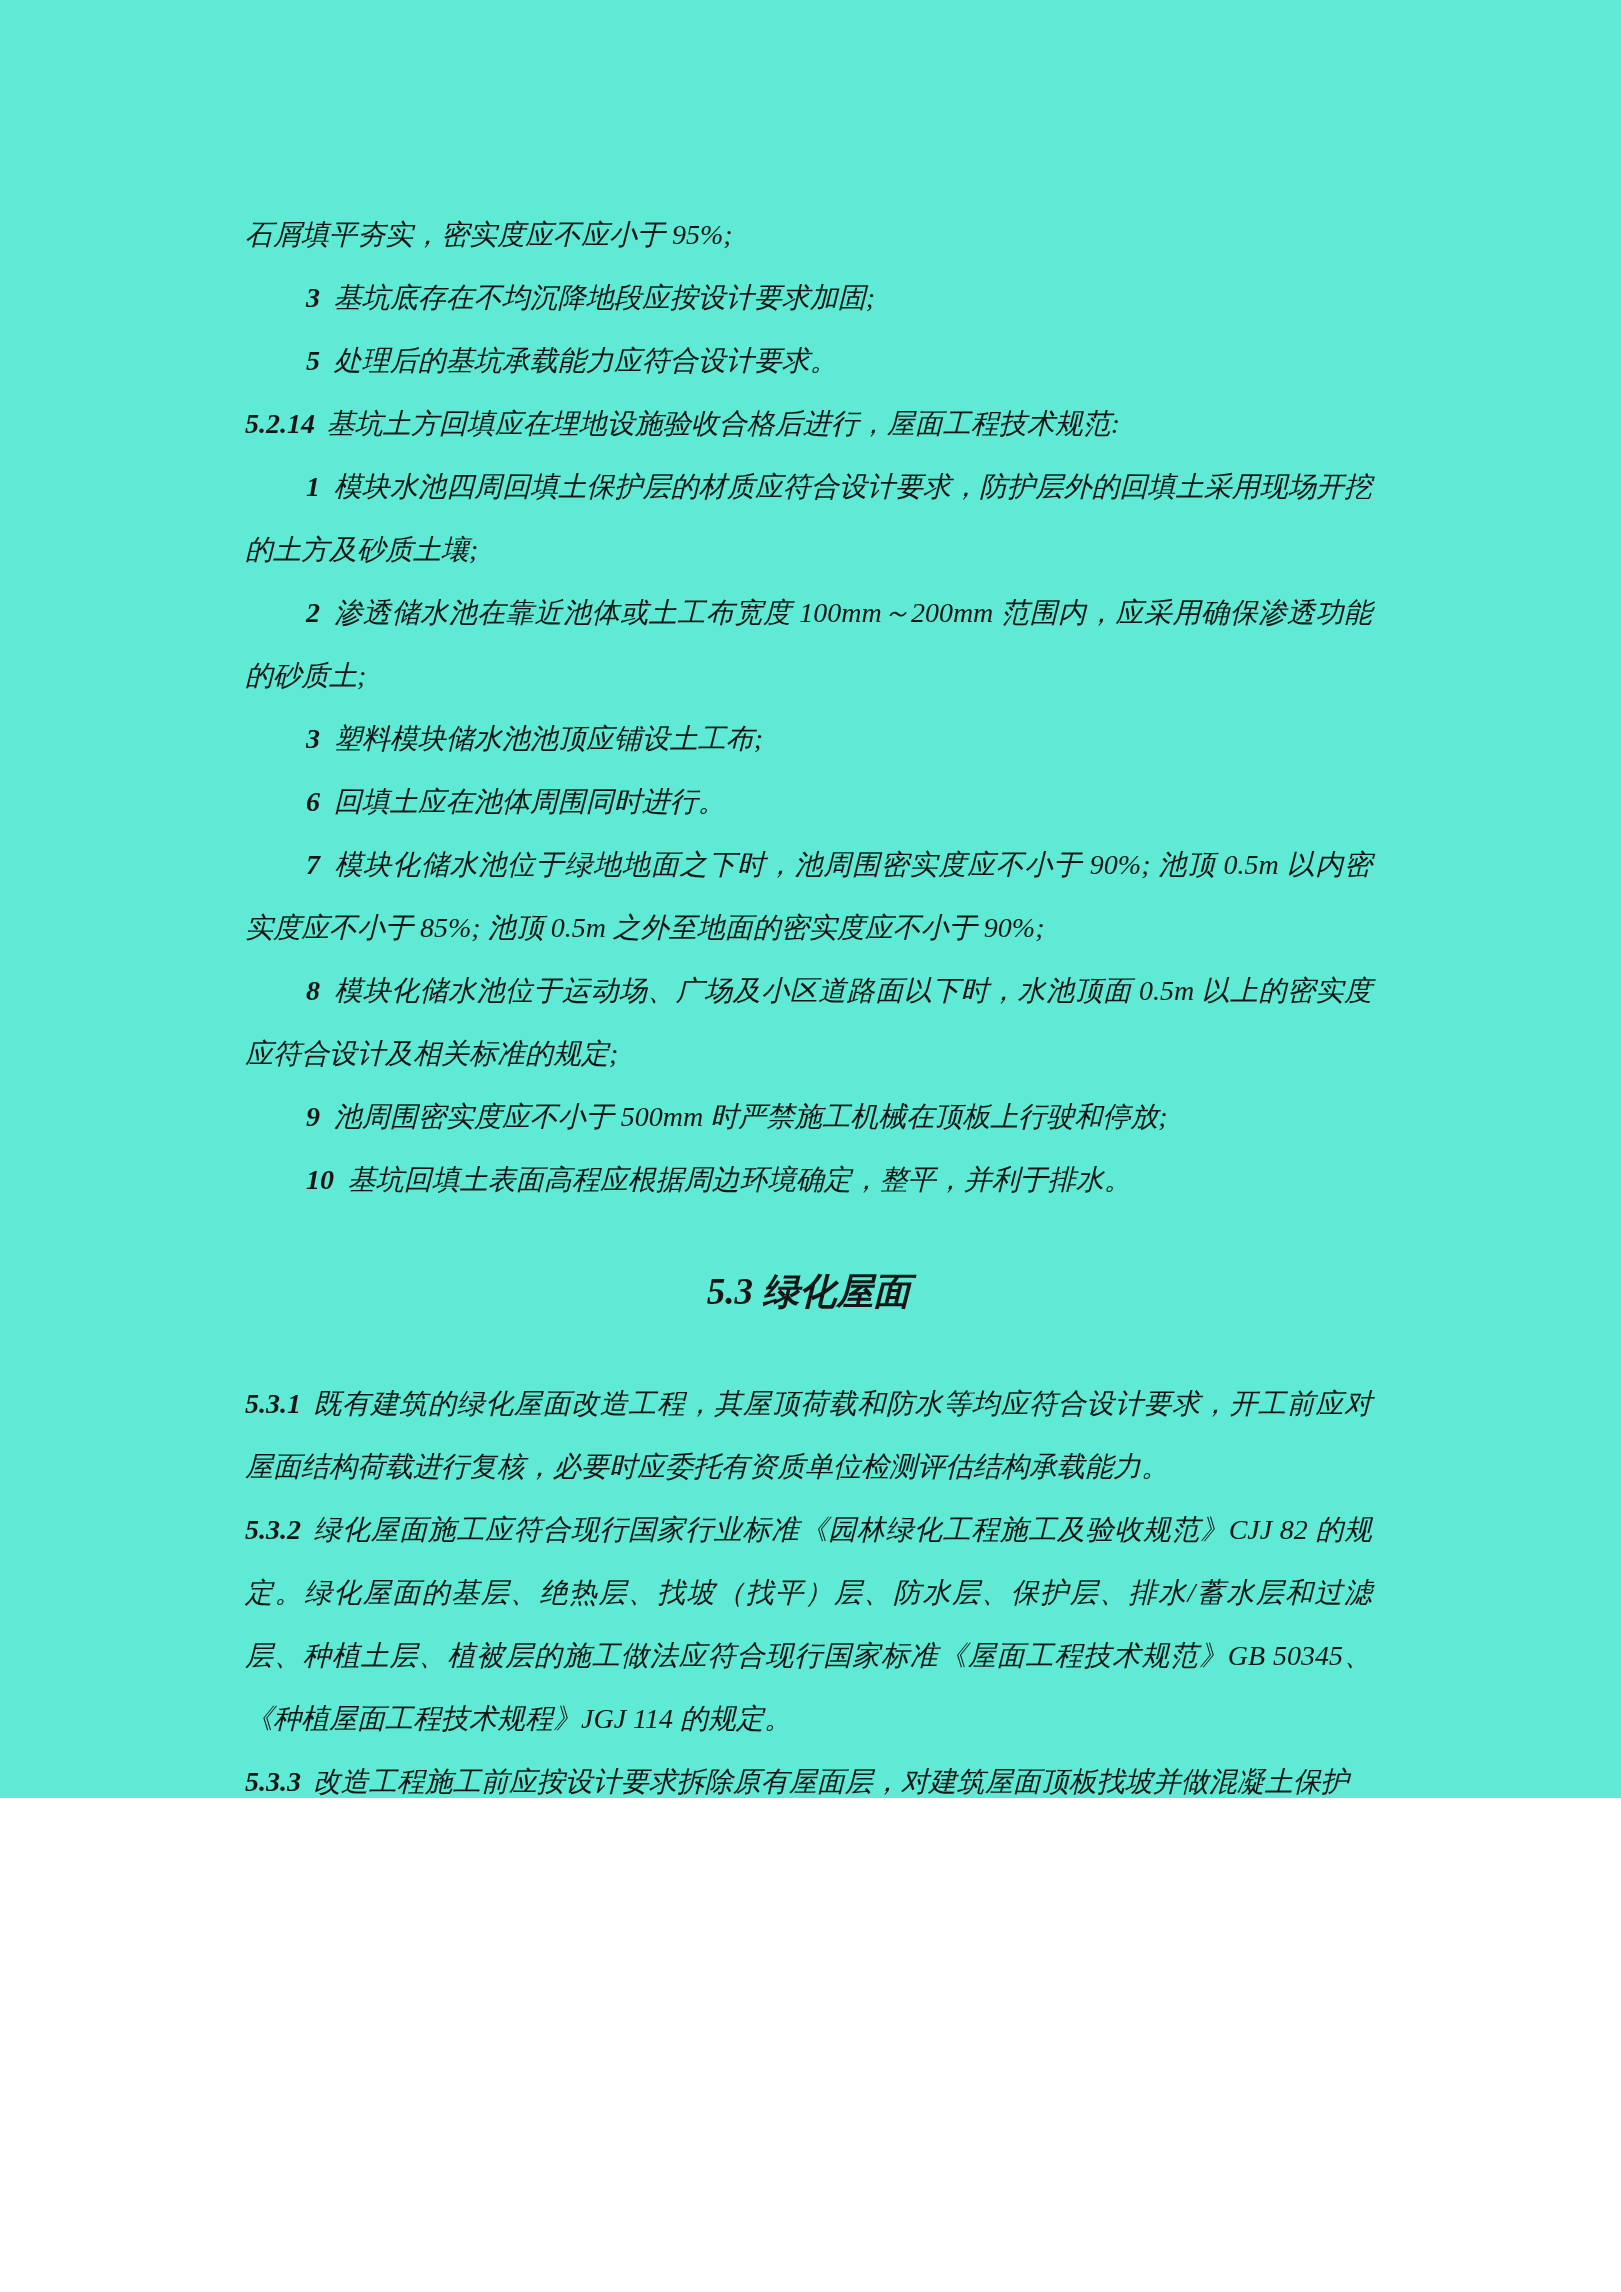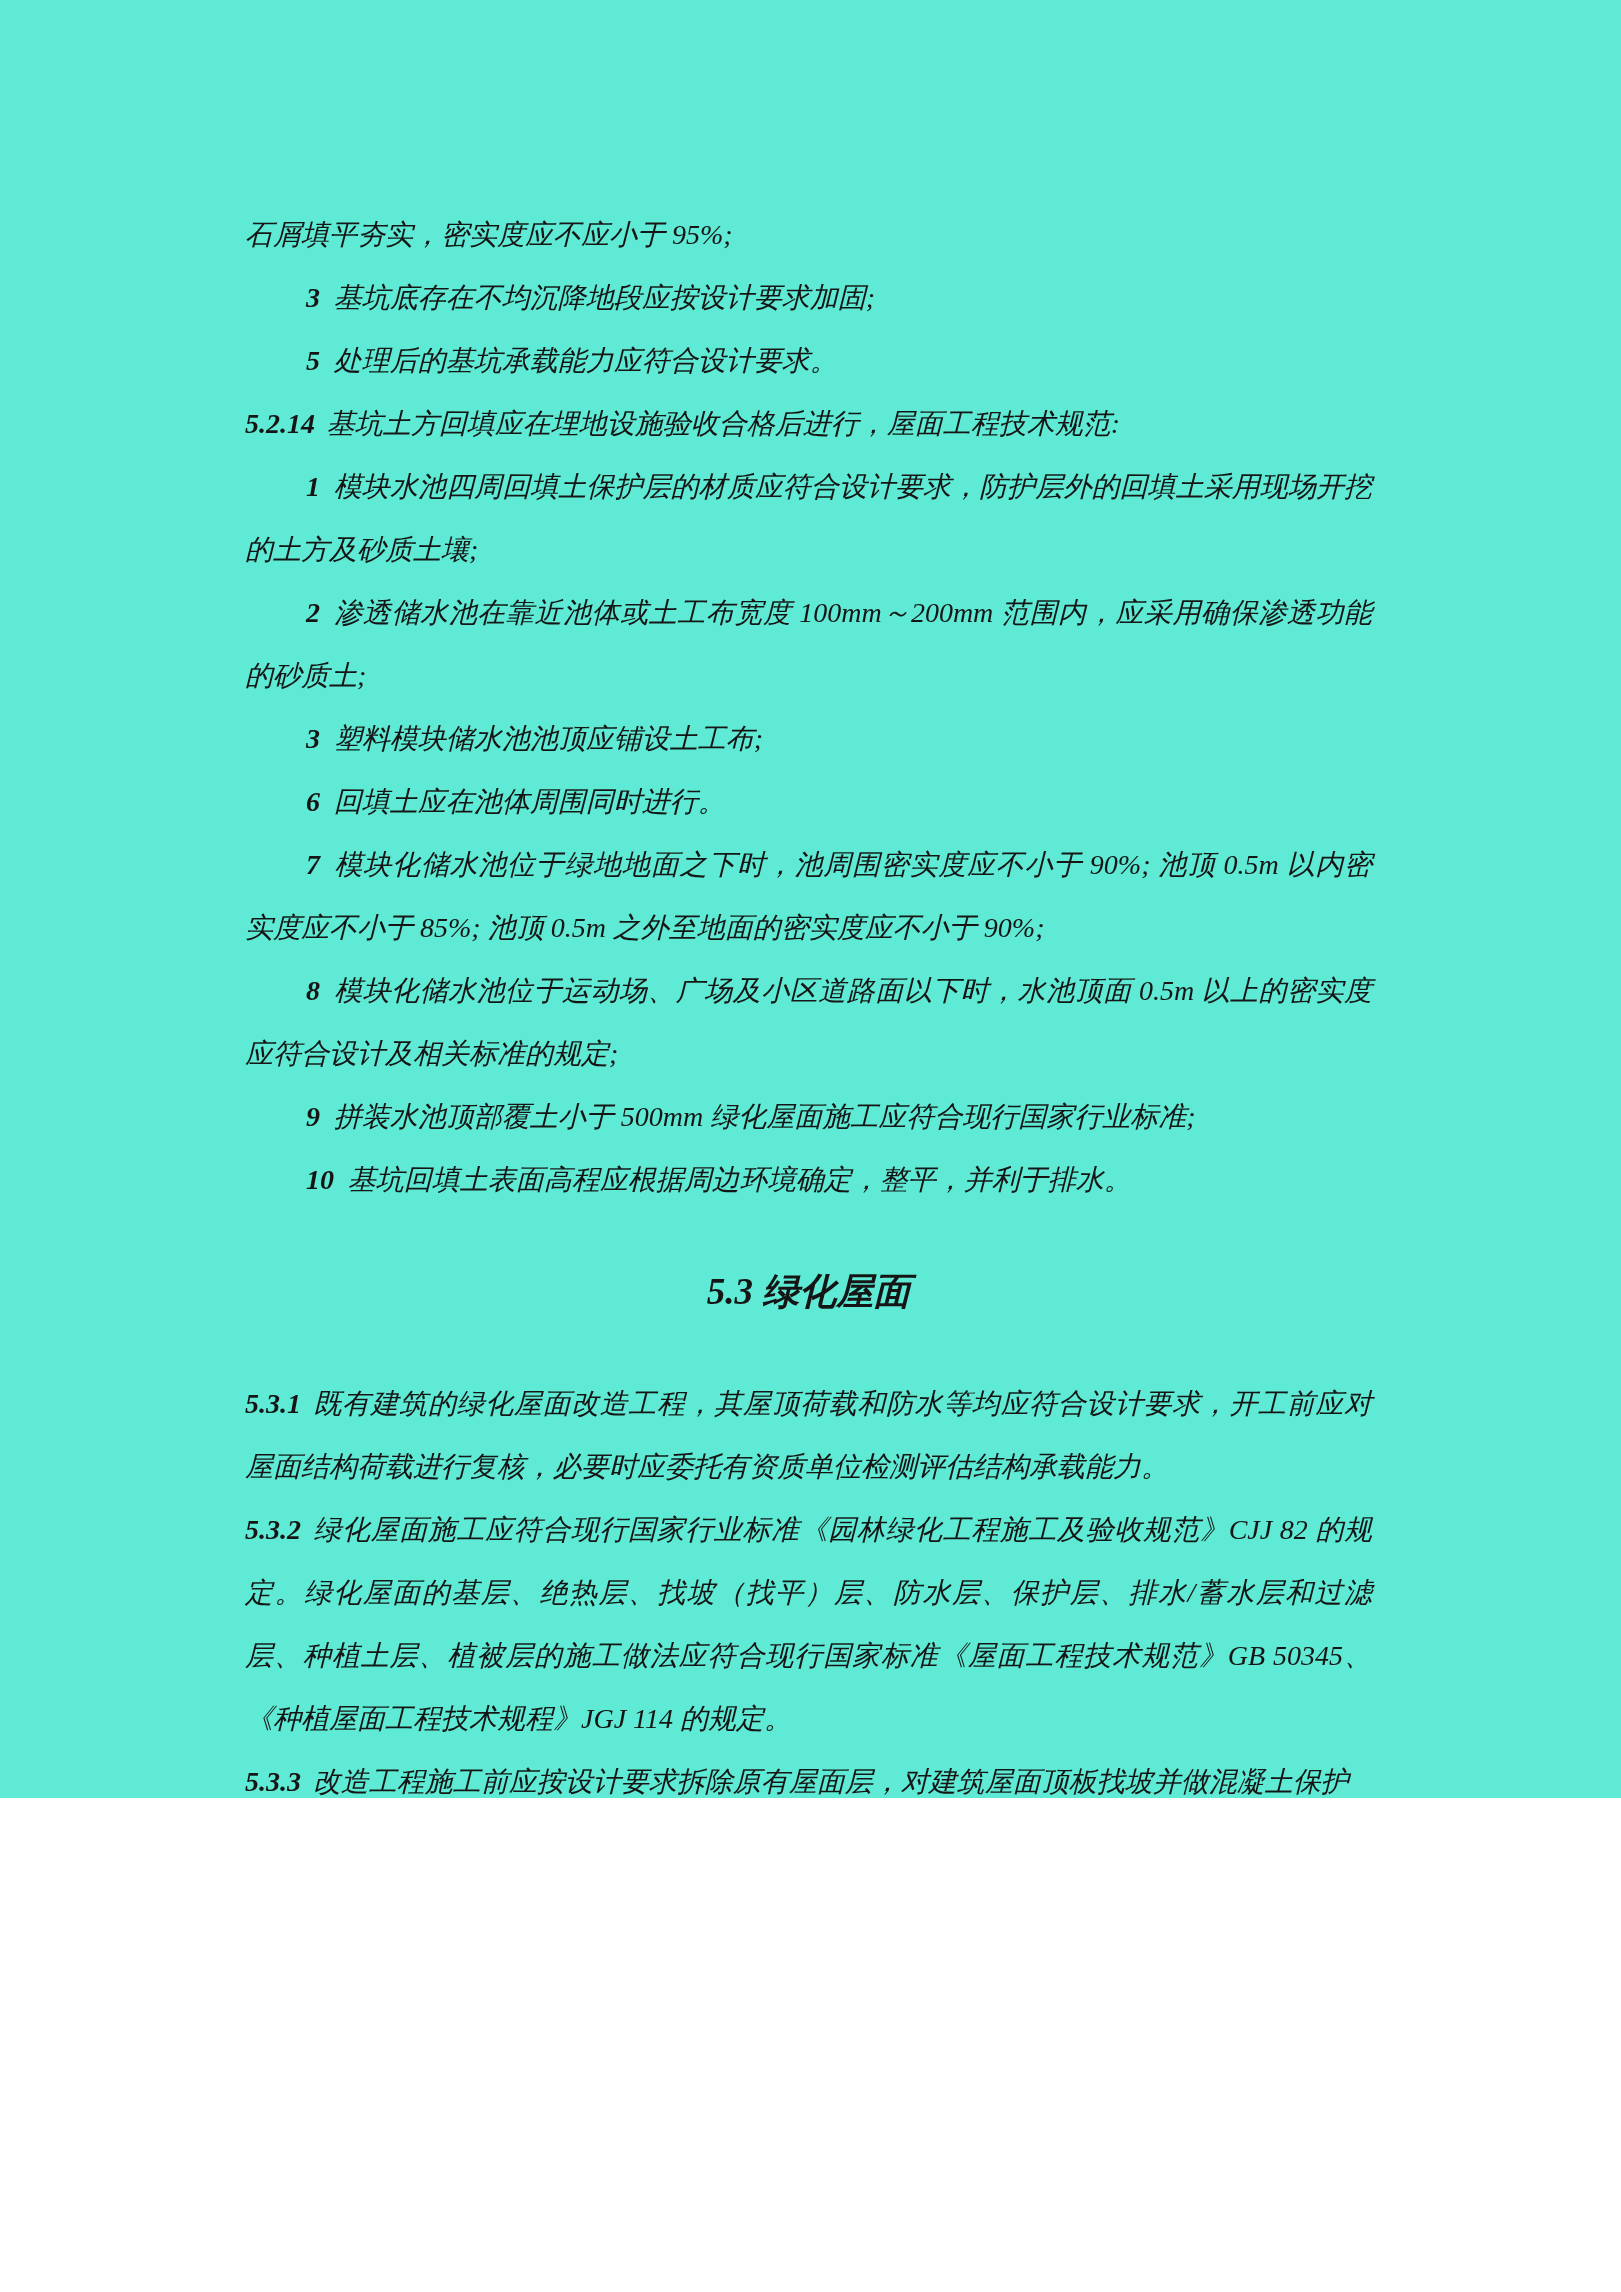--- a/index.html
+++ b/index.html
@@ -77,21 +77,21 @@
       <p class="para plain"><span>石屑填平夯实，密实度应不应小于 95%;</span></p>
       <p class="para item"><span class="num b">3</span><span>基坑底存在不均沉降地段应按设计要求加固;</span></p>
       <p class="para item"><span class="num b">5</span><span>处理后的基坑承载能力应符合设计要求。</span></p>
       <p class="para clause"><span class="label">5.2.14</span><span>基坑土方回填应在埋地设施验收合格后进行，屋面工程技术规范:</span></p>
       <p class="para item"><span class="num b">1</span><span>模块水池四周回填土保护层的材质应符合设计要求，防护层外的回填土采用现场开挖的土方及砂质土壤;</span></p>
       <p class="para item"><span class="num b">2</span><span>渗透储水池在靠近池体或土工布宽度 100mm～200mm 范围内，应采用确保渗透功能的砂质土;</span></p>
       <p class="para item"><span class="num b">3</span><span>塑料模块储水池池顶应铺设土工布;</span></p>
       <p class="para item"><span class="num b">6</span><span>回填土应在池体周围同时进行。</span></p>
       <p class="para item"><span class="num b">7</span><span>模块化储水池位于绿地地面之下时，池周围密实度应不小于 90%; 池顶 0.5m 以内密实度应不小于 85%; 池顶 0.5m 之外至地面的密实度应不小于 90%;</span></p>
       <p class="para item"><span class="num b">8</span><span>模块化储水池位于运动场、广场及小区道路面以下时，水池顶面 0.5m 以上的密实度应符合设计及相关标准的规定;</span></p>
-      <p class="para item"><span class="num b">9</span><span>拼装水池顶部覆土小于 500mm 绿化屋面施工应符合现行国家行业标准;</span></p>
+      <p class="para item"><span class="num b">9</span><span>池周围密实度应不小于 500mm 时严禁施工机械在顶板上行驶和停放;</span></p>
       <p class="para item"><span class="num b">10</span><span>基坑回填土表面高程应根据周边环境确定，整平，并利于排水。</span></p>
       <p class="para heading"><span>5.3 绿化屋面</span></p>
       <p class="para clause"><span class="label">5.3.1</span><span>既有建筑的绿化屋面改造工程，其屋顶荷载和防水等均应符合设计要求，开工前应对屋面结构荷载进行复核，必要时应委托有资质单位检测评估结构承载能力。</span></p>
       <p class="para clause"><span class="label">5.3.2</span><span>绿化屋面施工应符合现行国家行业标准《园林绿化工程施工及验收规范》CJJ 82 的规定。绿化屋面的基层、绝热层、找坡（找平）层、防水层、保护层、排水/蓄水层和过滤层、种植土层、植被层的施工做法应符合现行国家标准《屋面工程技术规范》GB 50345、《种植屋面工程技术规程》JGJ 114 的规定。</span></p>
       <p class="para clause"><span class="label">5.3.3</span><span>改造工程施工前应按设计要求拆除原有屋面层，对建筑屋面顶板找坡并做混凝土保护</span></p>
     </div>
   <div class="page-footer">22</div>
 </div>
 
 

